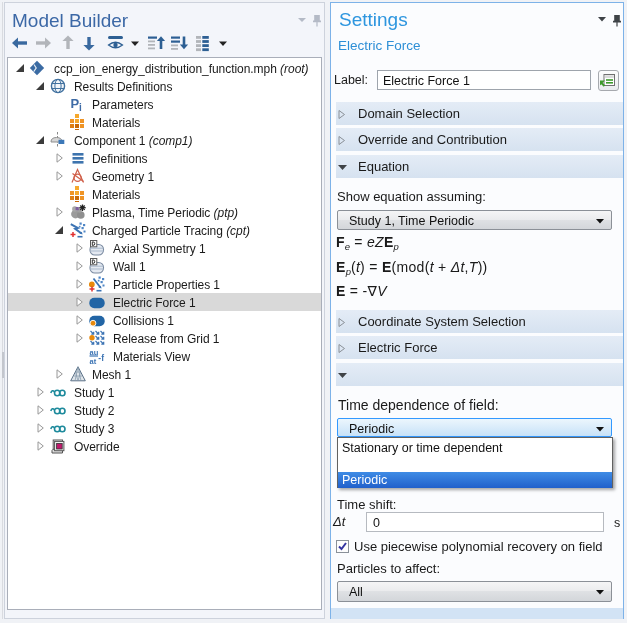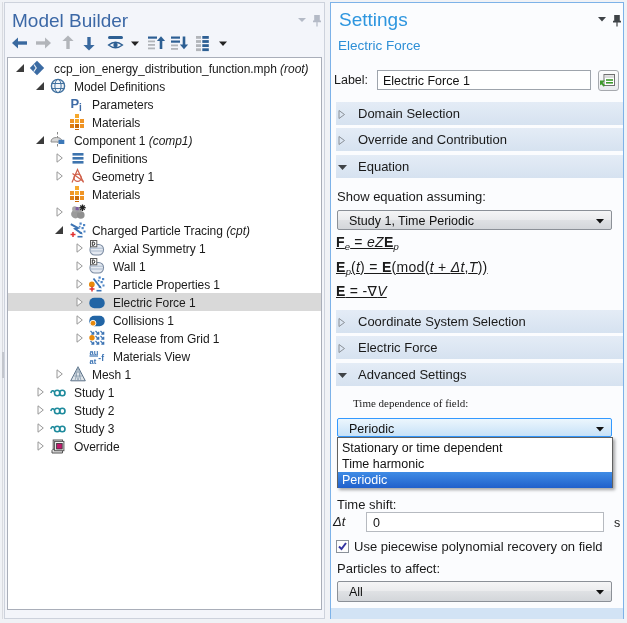--- a/index.html
+++ b/index.html
@@ -17,21 +17,21 @@
 .row svg.ic { position:absolute; top:1px; }
 .row svg.ar { position:absolute; top:4px; }
 .sel { background:#d9d9d9; }
 .hdr { position:absolute; left:336px; width:287px; height:23px; background:linear-gradient(180deg,#e4ecf6 0%,#d6e2f0 100%); }
 .hdr .ht { position:absolute; left:22px; top:4px; font-size:13px; color:#1a1a1a; white-space:nowrap; }
 .hdr svg { position:absolute; left:2px; }
 .lbl { position:absolute; font-size:12.5px; color:#1a1a1a; white-space:nowrap; }
 .combo { position:absolute; left:337px; width:275px; height:20px; border:1px solid #8b9097; border-radius:2px; background:linear-gradient(180deg,#f5f5f6 0%,#eaebed 49%,#dfe1e4 50%,#d3d6da 100%); }
 .combo .ct { position:absolute; left:11px; top:3px; font-size:12.5px; color:#111; }
 .combo svg { position:absolute; right:6px; top:8px; }
-.eq { font-size:14px; letter-spacing:0.3px;text-decoration:underline; }
+.eq { font-size:14px; letter-spacing:0.3px; }
 .eq sub { font-size:9.5px; vertical-align:baseline; position:relative; top:3px; letter-spacing:0; }
 </style>
 </head>
 <body>
 <div id="lp"></div>
 <div class="abs" style="left:2px;top:2px;width:1px;height:617px;background:#d9dbe0;"></div>
 <div class="abs" style="left:1.5px;top:352px;width:2px;height:26px;background:#c3c6cd;"></div>
 <div id="rp"></div>
 <div id="lptitle">Model Builder</div>
 
@@ -108,21 +108,21 @@
 <div class="row" style="top:77px">
       <svg class="ar" style="left:28px;top:5px" width="9" height="9">
         <polygon points="8,0 8,8 0,8" fill="#3c3c3c"></polygon>
       </svg>
       <svg class="ic" style="left:42px" width="16" height="16">
         <circle cx="8" cy="8" r="6.6" fill="#f2f6fa" stroke="#41719f" stroke-width="1.4"></circle>
         <ellipse cx="8" cy="8" rx="3.1" ry="6.6" fill="none" stroke="#41719f" stroke-width="1"></ellipse>
         <line x1="1.6" y1="5.5" x2="14.4" y2="5.5" stroke="#41719f" stroke-width="1"></line>
         <line x1="1.6" y1="10.5" x2="14.4" y2="10.5" stroke="#41719f" stroke-width="1"></line>
       </svg>
-      <span class="t" style="left:66px">Model Definitions</span>
+      <span class="t" style="left:66px">Results Definitions</span>
     </div>
 <div class="row" style="top:95px">
       <svg class="ic" style="left:62px" width="16" height="16">
         <text x="0.5" y="11.5" font-family="Liberation Sans" font-size="13" font-weight="bold" fill="#3e6ba6">P</text>
         <text x="9" y="14.5" font-family="Liberation Sans" font-size="10" font-weight="bold" fill="#3e6ba6">i</text>
       </svg>
       <span class="t" style="left:84px">Parameters</span>
     </div>
 <div class="row" style="top:113px">
       <svg class="ic" style="left:62px" width="16" height="16">
@@ -195,20 +195,21 @@
         <circle cx="4.8" cy="5" r="2.7" fill="#a8a8a8"></circle>
         <circle cx="9.5" cy="6.5" r="2.2" fill="#a0a0a0"></circle>
         <rect x="5.6" y="3" width="3.2" height="3.2" fill="#7e5f9e"></rect>
         <g stroke="#222" stroke-width="1.3">
           <line x1="12.5" y1="0.5" x2="12.5" y2="7"></line>
           <line x1="9.3" y1="3.7" x2="15.7" y2="3.7"></line>
           <line x1="10.3" y1="1.5" x2="14.7" y2="5.9"></line>
           <line x1="14.7" y1="1.5" x2="10.3" y2="5.9"></line>
         </g>
       </svg>
+      <span class="t" style="left:84px">Plasma, Time Periodic <span class="tag">(ptp)</span></span>
     </div>
 <div class="row" style="top:221px">
       <svg class="ar" style="left:47px;top:5px" width="9" height="9">
         <polygon points="8,0 8,8 0,8" fill="#3c3c3c"></polygon>
       </svg>
       <svg class="ic" style="left:62px" width="16" height="16">
         <g fill="#4f86c6">
           <rect x="9.5" y="0.5" width="2.2" height="2.2"></rect>
           <rect x="13" y="2" width="2.2" height="2.2"></rect>
           <rect x="11.5" y="5" width="2.2" height="2.2"></rect>
@@ -457,36 +458,32 @@
 <div class="hdr" style="top:336px;">
     <svg style="top:8px" width="8" height="9">
       <polygon points="1,0.5 1,8.5 6.5,4.5" fill="none" stroke="#8a9097" stroke-width="1"></polygon>
     </svg>
     <span class="ht">Electric Force</span>
   </div>
 <div class="hdr" style="top:363px;">
     <svg style="top:10px" width="10" height="6">
       <polygon points="0,0 9,0 4.5,5" fill="#3f4347"></polygon>
     </svg>
-    <span class="ht">Advanced Settings</span>
-  </div>
-
-<div class="lbl" style="left:353px;top:397px;font-size:11px;font-family:Liberation Serif, serif;">Time dependence of field:</div>
+  </div>
+
+<div class="lbl" style="left:338px;top:397px;font-size:14px;">Time dependence of field:</div>
 <div class="combo" style="top:418px;height:19px;border:1px solid #39f;background:linear-gradient(180deg,#ecf6fd,#c7e2f8);">
     <span class="ct">Periodic</span>
     <svg width="9" height="5">
       <polygon points="0,0 8,0 4,4.5" fill="#111"></polygon>
     </svg>
   </div>
 <div class="abs" style="left:337px;top:437px;width:276px;height:51px;background:#fff;border:1px solid #616161;box-shadow:2px 2px 3px rgba(0,0,0,0.35);z-index:5;padding-left:32px;">
   <div style="position:absolute;left:0;top:2px;width:100%;height:16px;">
       <span style="position:absolute;left:4px;top:1px;font-size:12.5px;color:#111;white-space:nowrap;">Stationary or time dependent</span>
-    </div>
-  <div style="position:absolute;left:0;top:18px;width:100%;height:16px;">
-      <span style="position:absolute;left:4px;top:1px;font-size:12.5px;color:#111;white-space:nowrap;">Time harmonic</span>
     </div>
   <div style="position:absolute;left:0;top:34px;width:100%;height:16px;background:linear-gradient(180deg,#3f8ce5,#2160cb);">
       <span style="position:absolute;left:4px;top:1px;font-size:12.5px;color:#fff;white-space:nowrap;">Periodic</span>
     </div>
 </div>
 
 <div class="lbl" style="left:337px;top:497px;font-size:13px;">Time shift:</div>
 <div class="lbl" style="left:333px;top:514px;font-size:13px;"><i>Δt</i></div>
 <div class="abs" style="left:366px;top:512px;width:238px;height:20px;background:#fff;border:1px solid #b6bac0;">
     <span style="position:absolute;left:6px;top:3px;font-size:12.5px;color:#111;">0</span>

